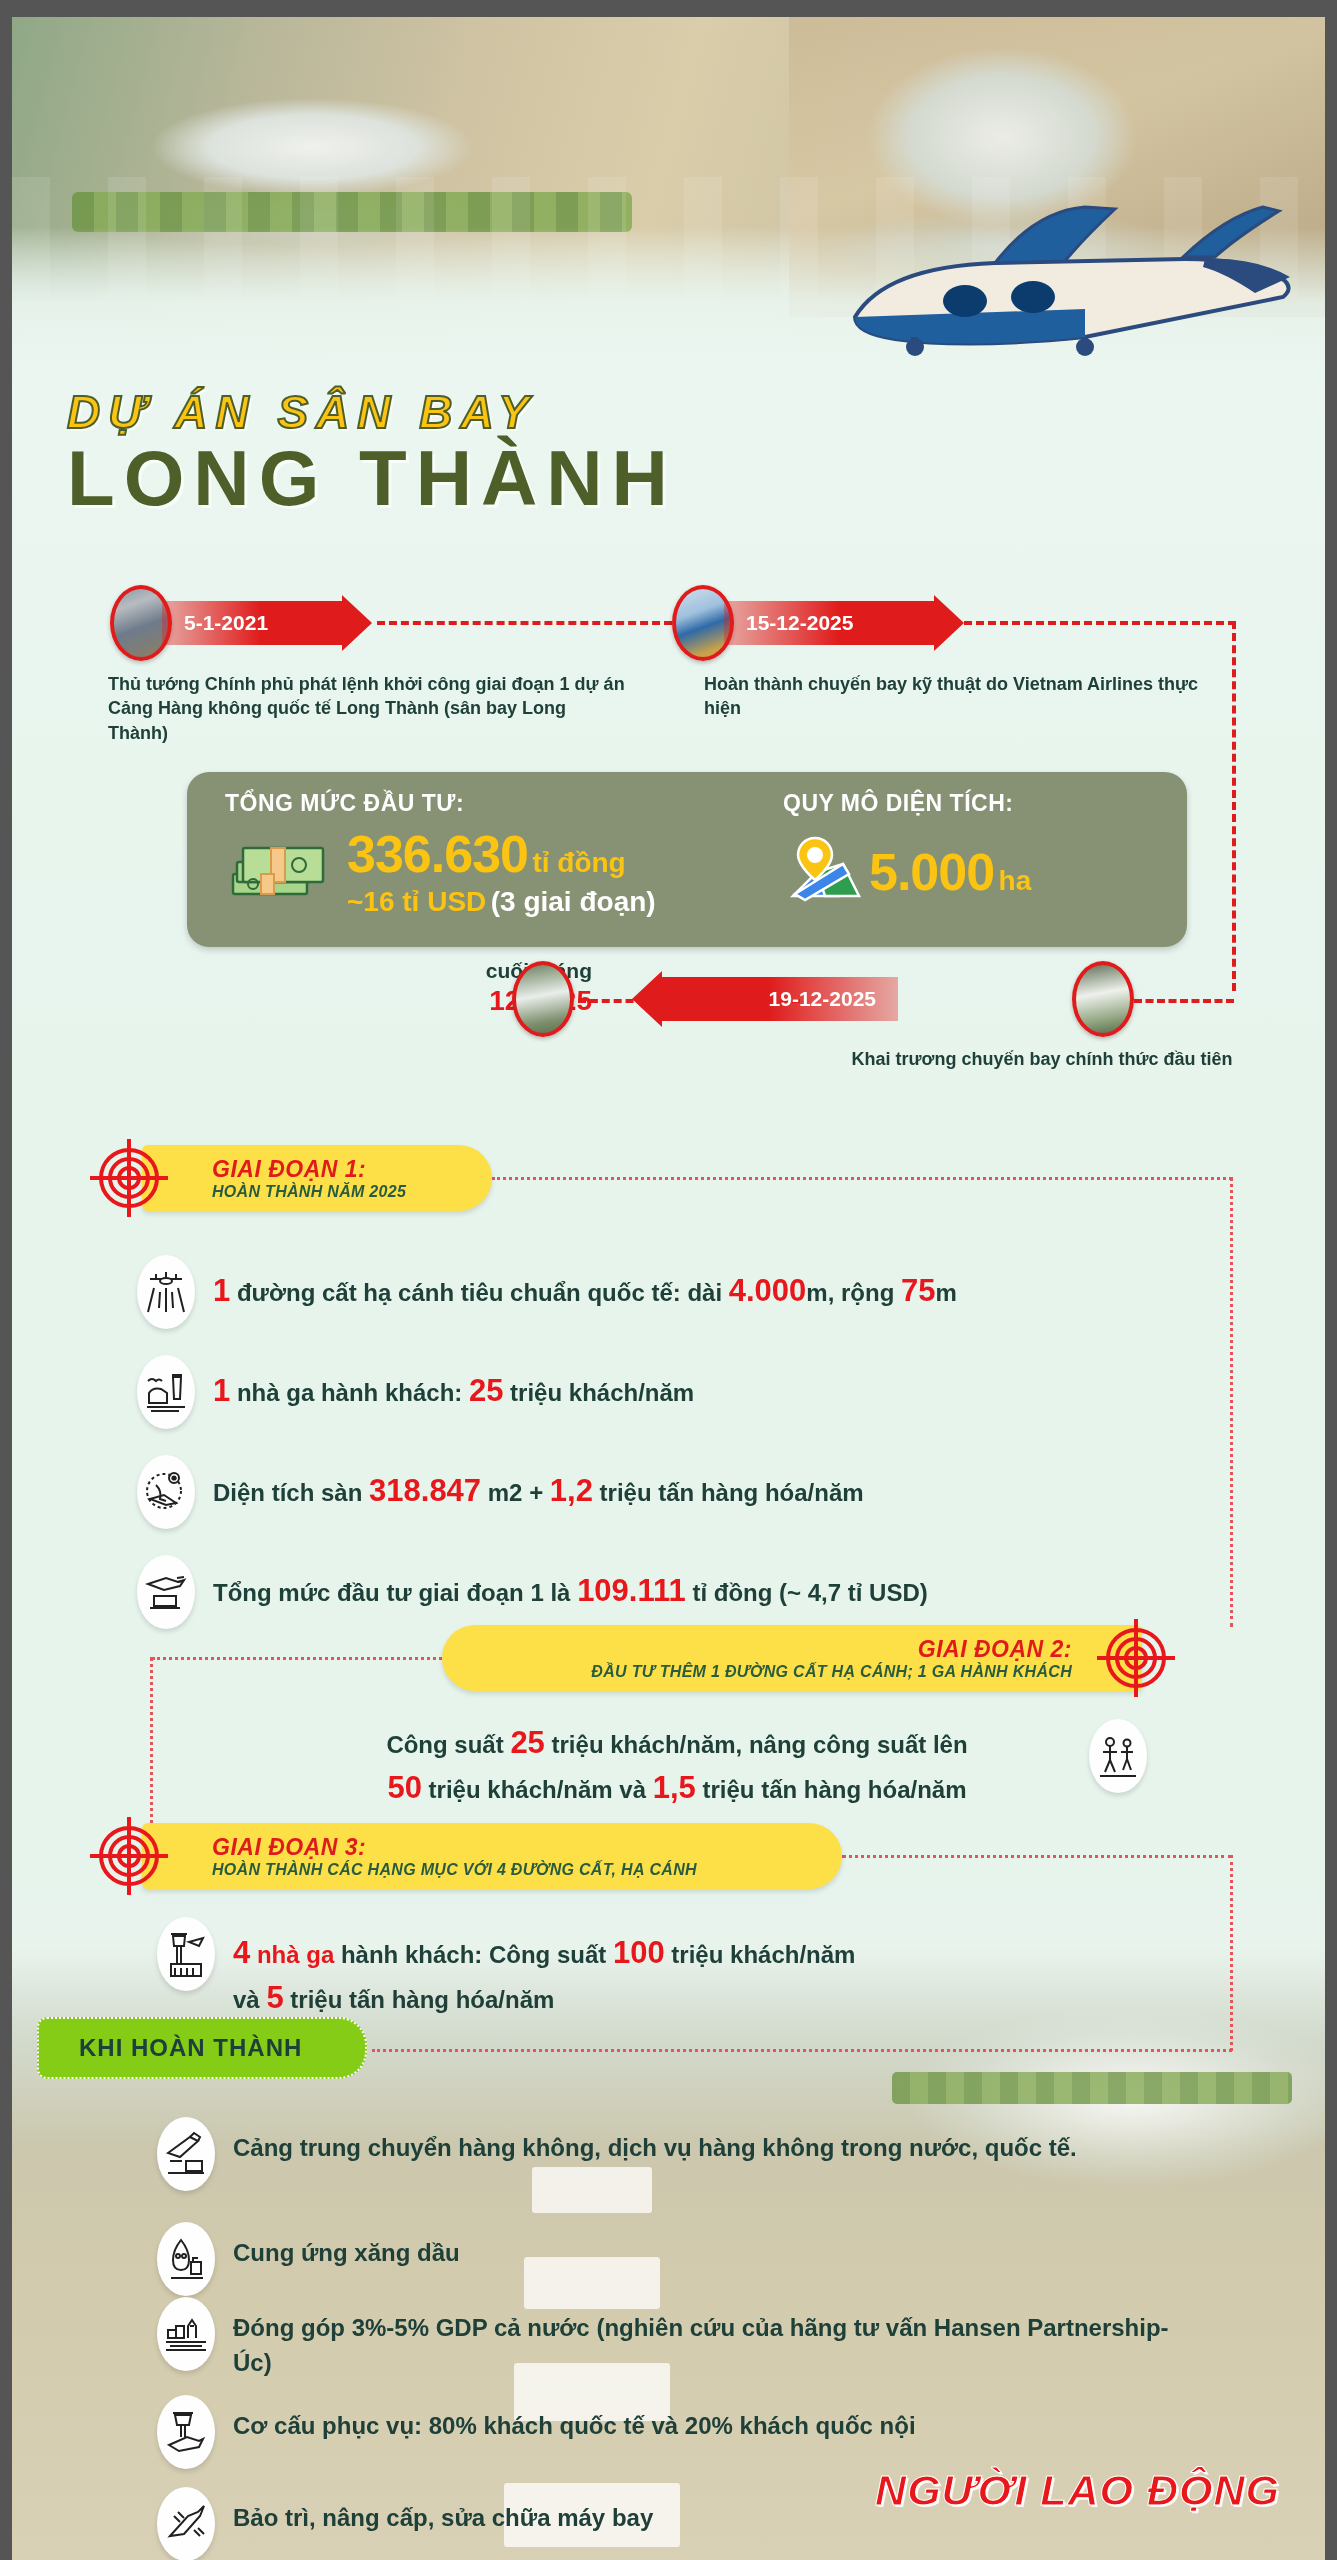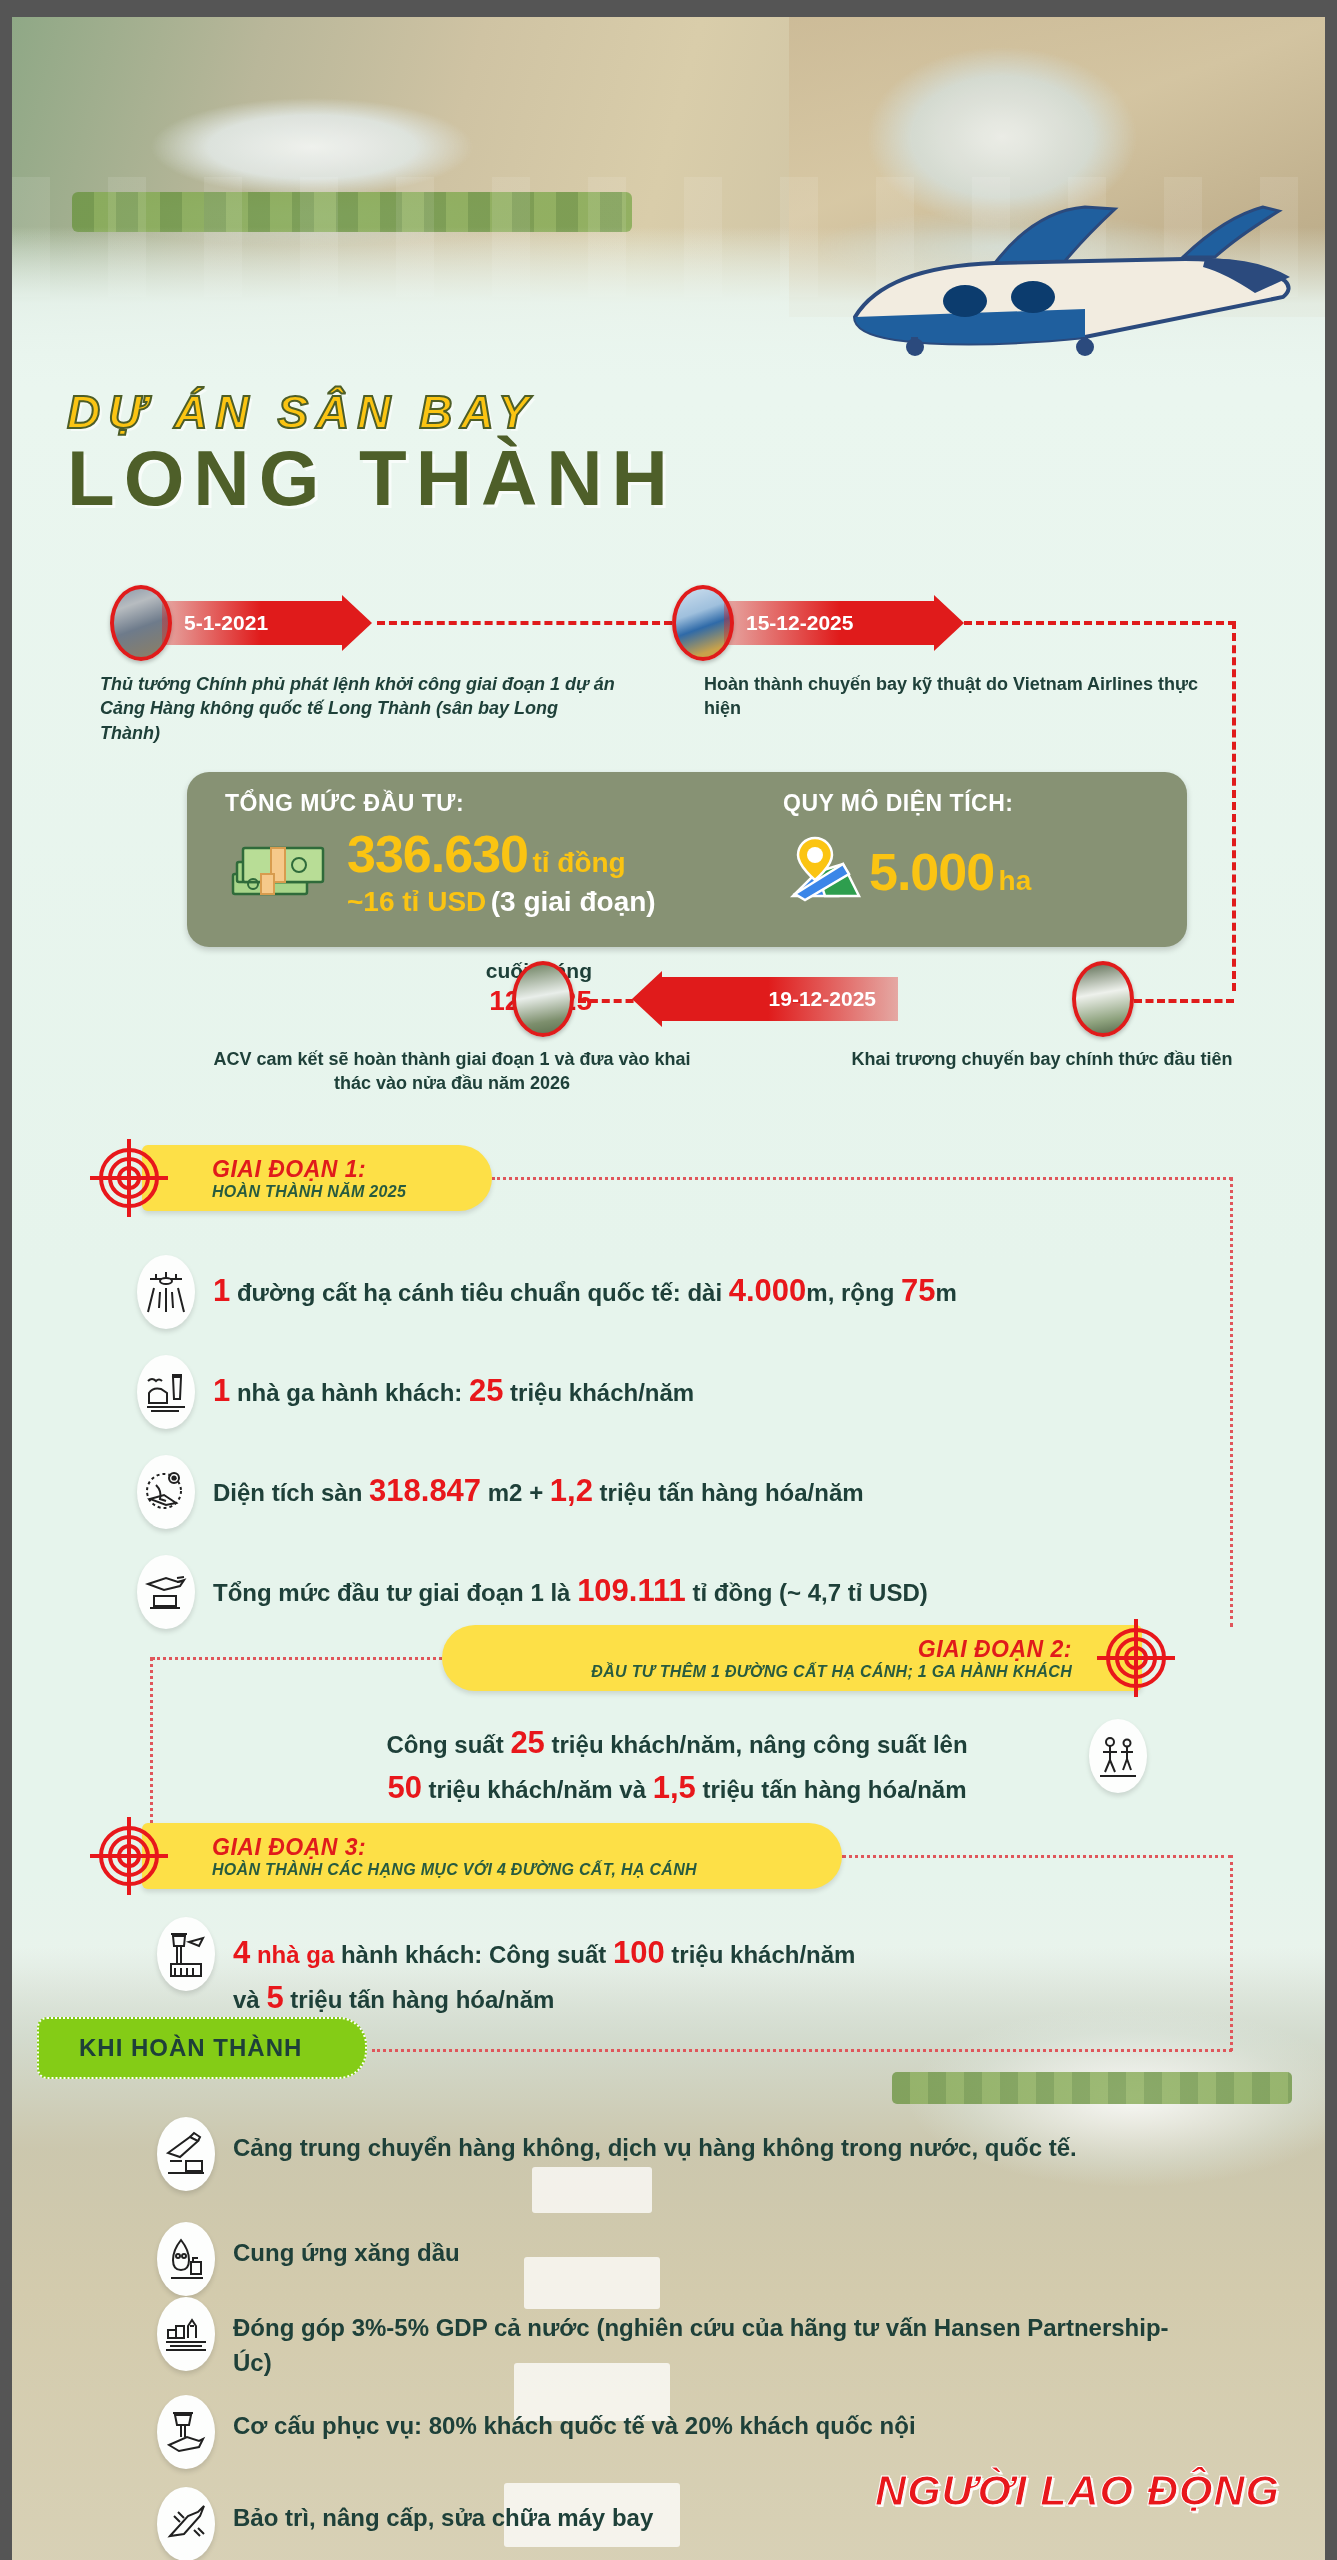--- a/index.html
+++ b/index.html
@@ -248,21 +248,21 @@
     <div class="tl-photo ph-plane"></div>
   </div>
   <div class="tl" style="left:712px;top:584px;width:210px;">
     <div class="arrow-red">
         <span>15-12-2025</span>
       </div>
   </div>
   <div class="dash-h tl" style="left:952px;top:604px;width:272px;"></div>
   <div class="dash-v tl" style="left:1220px;top:604px;height:370px;"></div>
 
-  <div class="tl tl-cap" style="left:88px;top:655px;width:520px;font-style:italic;">Thủ tướng Chính phủ phát lệnh khởi công giai đoạn 1 dự án Cảng Hàng không quốc tế Long Thành (sân bay Long Thành)</div>
+  <div class="tl tl-cap" style="left:96px;top:655px;width:520px;">Thủ tướng Chính phủ phát lệnh khởi công giai đoạn 1 dự án Cảng Hàng không quốc tế Long Thành (sân bay Long Thành)</div>
   <div class="tl tl-cap" style="left:692px;top:655px;width:500px;">Hoàn thành chuyến bay kỹ thuật do Vietnam Airlines thực hiện</div>
 
   <div class="statbox">
     <div style="position:absolute;left:38px;top:18px;" class="stat-label">TỔNG MỨC ĐẦU TƯ:</div>
 
     <svg class="money" viewBox="0 0 110 85">
       <g stroke="#2f6b3a" stroke-width="2.5" fill="#a8d58a">
         <rect x="6" y="44" width="74" height="20" rx="2"></rect>
         <rect x="10" y="32" width="74" height="20" rx="2"></rect>
         <rect x="16" y="18" width="80" height="34" rx="2" fill="#b8dd96"></rect>
@@ -308,21 +308,20 @@
   <div class="tl" style="left:650px;top:960px;width:236px;">
     <div class="arrow-red rev" style="justify-content:flex-end;">
         <span>19-12-2025</span>
       </div>
   </div>
   <div class="tl" style="left:1060px;top:944px;">
     <div class="tl-photo ph-terminal2"></div>
   </div>
   <div class="dash-h tl" style="left:1122px;top:982px;width:100px;"></div>
 
-  <div class="tl tl-cap" style="left:200px;top:1030px;width:480px;text-align:center;">ACV cam kết sẽ hoàn thành giai đoạn 1 và đưa vào khai thác vào nửa đầu năm 2026</div>
   <div class="tl tl-cap" style="left:830px;top:1030px;width:400px;text-align:center;">Khai trương chuyến bay chính thức đầu tiên</div>
 
   <svg class="target-icon" style="left:78px;top:1122px;" viewBox="0 0 78 78">
     <g fill="none" stroke="#e8171b" stroke-width="4">
       <circle cx="39" cy="39" r="28"></circle>
         <circle cx="39" cy="39" r="19"></circle>
         <circle cx="39" cy="39" r="10"></circle>
       <line x1="39" y1="0" x2="39" y2="78"></line>
         <line x1="0" y1="39" x2="78" y2="39"></line>
     </g>

